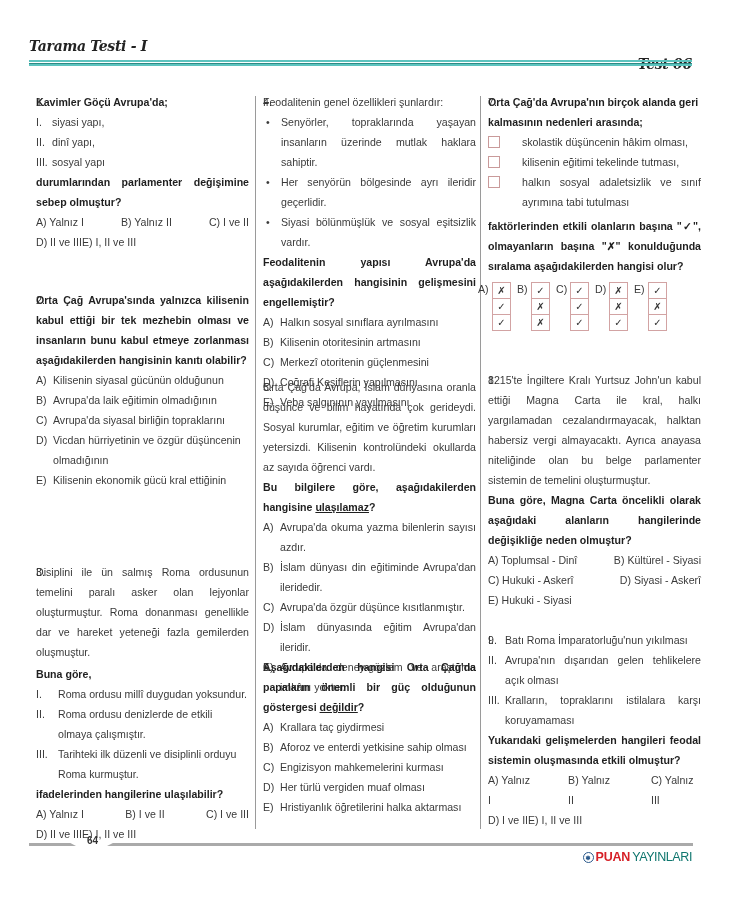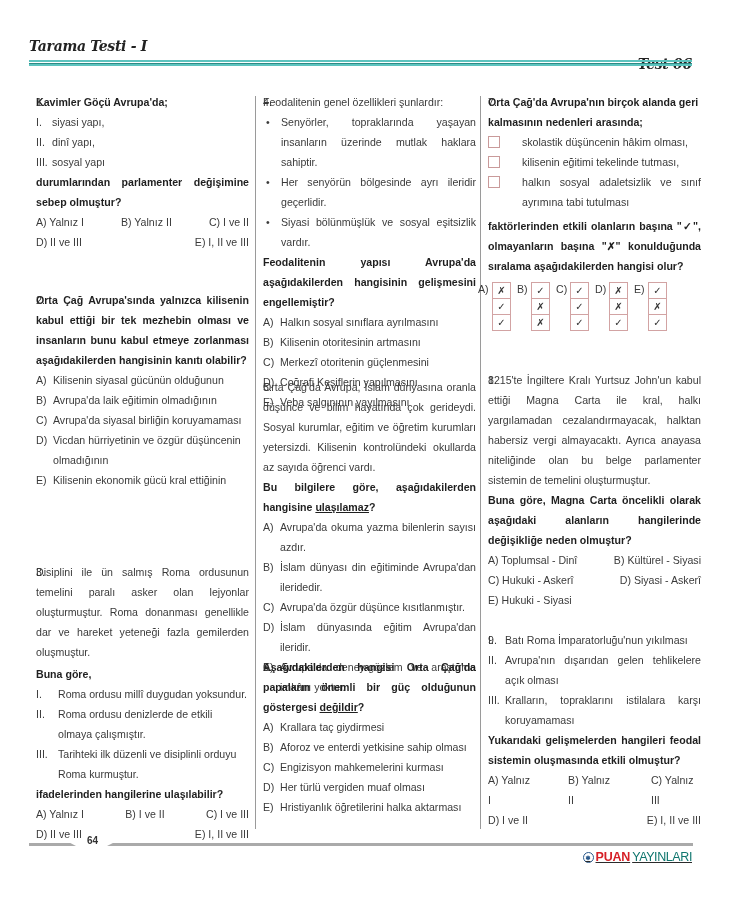--- a/index.html
+++ b/index.html
@@ -28,36 +28,36 @@
   .u { text-decoration: underline; }
 
   .ritem { position: relative; padding-left: 16px; color: #3a3a3a; }
   .ritem .rn { position: absolute; left: 0; top: 0; }
   .opt { position: relative; padding-left: 17px; color: #3a3a3a; }
   .opt .ol { position: absolute; left: 0; top: 0; }
   .bullet { position: relative; padding-left: 18px; color: #3a3a3a; }
   .bullet .bd { position: absolute; left: 3px; top: 0; }
 
   .ansrow { display: flex; justify-content: space-between; color: #3a3a3a; gap: 36px; }
-  .ansrow2 { display: flex; justify-content: space-between; color: #3a3a3a; }
+  .ansrow2 { display: flex; justify-content: flex-start; color: #3a3a3a; }
 
   .chk { position: relative; padding-left: 34px; color: #3a3a3a; }
   .chk .box { position: absolute; left: 0; top: 4px; width: 12px; height: 12px; border: 1px solid #c99a9a; background: #fff; }
 
   .grids { display: flex; gap: 6px; margin-top: 6px; }
   .grid { display: flex; align-items: flex-start; }
   .grid .gl { width: 14px; color: #3a3a3a; line-height: 14px; }
   .grid .cells { display: flex; flex-direction: column; }
   .grid .cell { width: 19px; height: 17px; border: 1px solid #d2a3a3; margin-top: -1px; display: flex; align-items: center; justify-content: center; font-size: 10px; color: #333; }
   .grid .cell:first-child { margin-top: 0; }
 
   .footer-left-bar { position: absolute; left: 29px; top: 843px; width: 47px; height: 3px; background: #aaaaaa; clip-path: polygon(0 0, 88% 0, 100% 100%, 0 100%); }
   .page-num { position: absolute; left: 87px; top: 835px; font-size: 10px; font-weight: bold; color: #333; }
   .footer-right-bar { position: absolute; left: 107px; top: 843px; width: 586px; height: 3px; background: #aaaaaa; clip-path: polygon(1% 0, 100% 0, 100% 100%, 0 100%); }
-  .brand { position: absolute; right: 38px; top: 850px; display: flex; align-items: center; gap: 2px; font-size: 12.5px; text-decoration: underline; }
+  .brand { position: absolute; right: 38px; top: 850px; display: flex; align-items: center; gap: 2px; font-size: 12.5px; }
   .brand .logo { width: 11px; height: 11px; border: 1.5px solid #2b5a8c; border-radius: 50%; display: inline-flex; align-items: center; justify-content: center; font-size: 6px; color: #2b5a8c; font-weight: bold; }
   .brand .b1 { color: #d62027; font-weight: bold; letter-spacing: -0.2px; }
   .brand .b2 { color: #0f766e; letter-spacing: -0.4px; }
 </style>
 </head>
 <body>
 
 <div class="header-left">Tarama Testi - I</div>
 <div class="header-right">Test 06</div>
 <div class="header-rule">
@@ -89,21 +89,21 @@
       </div>
     </div>
   </div>
 
   <div class="q" style="top:198px;">
     <span class="qnum">2.</span>
     <div class="qbody">
       <div class="bold justify">Orta Çağ Avrupa'sında yalnızca kilisenin kabul ettiği bir tek mezhebin olması ve insanların bunu kabul etmeye zorlanması aşağıdakilerden hangisinin kanıtı olabilir?</div>
       <div class="opt"><span class="ol">A)</span><span>Kilisenin siyasal gücünün olduğunun</span></div>
       <div class="opt"><span class="ol">B)</span><span>Avrupa'da laik eğitimin olmadığının</span></div>
-      <div class="opt"><span class="ol">C)</span><span>Avrupa'da siyasal birliğin koruyamaması</span></div>
+      <div class="opt"><span class="ol">C)</span><span>Avrupa'da siyasal birliğin topraklarını</span></div>
       <div class="opt"><span class="ol">D)</span><span>Vicdan hürriyetinin ve özgür düşüncenin olmadığının</span></div>
       <div class="opt"><span class="ol">E)</span><span>Kilisenin ekonomik gücü kral ettiğinin</span></div>
     </div>
   </div>
 
   <div class="q" style="top:470px;">
     <span class="qnum">3.</span>
     <div class="qbody">
       <div class="plain justify">Disiplini ile ün salmış Roma ordusunun temelini paralı asker olan lejyonlar oluşturmuştur. Roma donanması genellikle dar ve hareket yeteneği fazla gemilerden oluşmuştur.</div>
       <div class="bold" style="margin-top:2px;">Buna göre,</div>

